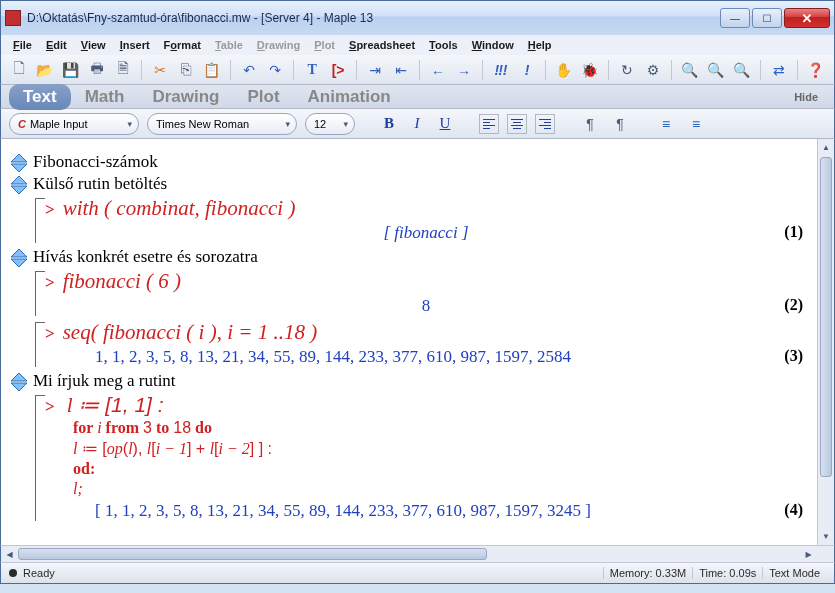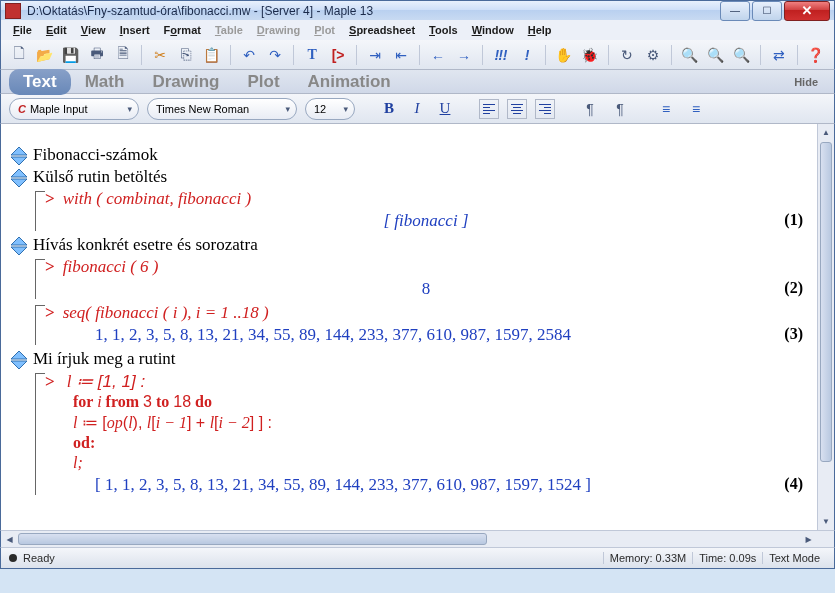--- a/index.html
+++ b/index.html
@@ -1,19 +1,19 @@
 <!DOCTYPE html>
 <html><head>
 <meta charset="utf-8">
 <style>
   * { margin: 0; padding: 0; box-sizing: border-box; }
   body { font-family: "Segoe UI", Tahoma, sans-serif; font-size: 11px; background: #d4e4f4; overflow: hidden; width: 835px; height: 593px; }
   
   
-  .titlebar { height: 20px; background: linear-gradient(to bottom, #e8f0fc 0%, #d0e0f8 45%, #b8d0f0 46%, #c8daf2 100%); display: flex; align-items: center; padding: 0 4px; border: 1px solid #4a6a9a; border-bottom: none; }
+  .titlebar { height: 35px; background: linear-gradient(to bottom, #e8f0fc 0%, #d0e0f8 45%, #b8d0f0 46%, #c8daf2 100%); display: flex; align-items: center; padding: 0 4px; border: 1px solid #4a6a9a; border-bottom: none; }
   .titlebar .icon { width: 16px; height: 16px; background: #c03030; margin-right: 6px; border: 1px solid #802020; }
   .titlebar .title { flex: 1; color: #1a2a4a; font-size: 12px; }
   .winbtns { display: flex; gap: 2px; }
   .winbtn { width: 30px; height: 20px; border: 1px solid #6a8ab8; border-radius: 3px; background: linear-gradient(to bottom, #e8f0fc, #c0d4ec); display: flex; align-items: center; justify-content: center; color: #2a3a5a; font-size: 10px; }
   .winbtn.close { width: 46px; background: linear-gradient(to bottom, #f08080, #d04040 45%, #c02020 46%, #d03030); border-color: #802020; color: #fff; font-weight: bold; font-size: 13px; }
   
   
   .menubar { height: 20px; background: #ecf0f8; display: flex; align-items: center; padding: 0 6px; gap: 2px; border-left: 1px solid #4a6a9a; border-right: 1px solid #4a6a9a; }
   .menuitem { padding: 2px 6px; color: #1a1a1a; font-weight: bold; }
   .menuitem u { text-decoration: underline; }
@@ -41,31 +41,31 @@
   .dropdown .c { color: #c02020; font-weight: bold; margin-right: 4px; font-style: italic; }
   .fmtbtn { width: 20px; height: 20px; display: flex; align-items: center; justify-content: center; font-family: "Times New Roman", serif; font-size: 15px; }
   .fmtbtn.b { font-weight: bold; color: #2040a0; }
   .fmtbtn.i { font-style: italic; color: #2040a0; }
   .fmtbtn.u { text-decoration: underline; color: #2040a0; }
   .alignbtn { width: 20px; height: 20px; border: 1px solid #b0b8c8; display: flex; flex-direction: column; justify-content: center; gap: 2px; padding: 3px; }
   .alignbtn span { height: 1px; background: #2040a0; display: block; }
   
   
   .docwrap { position: relative; background: #fff; border: 1px solid #4a6a9a; border-top: none; border-bottom: none; height: 406px; display: flex; }
-  .doc { flex: 1; padding: 20px 10px 4px 4px; font-family: "Times New Roman", serif; font-size: 16px; color: #000; overflow: hidden; position: relative; }
+  .doc { flex: 1; padding: 12px 10px 4px 4px; font-family: "Times New Roman", serif; font-size: 16px; color: #000; overflow: hidden; position: relative; }
   .section { display: flex; }
   .fold { width: 28px; display: flex; flex-direction: column; align-items: center; padding-top: 2px; }
   .foldicon { width: 18px; height: 10px; }
   .sectbody { flex: 1; }
   .heading { font-size: 17px; padding: 1px 0; }
   .exec { display: flex; }
   .bracket { width: 10px; border-left: 1.5px solid #666; border-top: 1.5px solid #666; margin: 3px 0 3px 2px; }
   .execbody { flex: 1; padding: 1px 0; }
   .prompt { color: #d02020; font-weight: bold; font-size: 17px; margin-right: 8px; font-family: "Times New Roman", serif; }
-  .input { color: #d02020; font-style: italic; font-family: "Times New Roman", serif; font-size: 17px; }
+  .input { color: #d02020; font-style: italic; font-family: "Times New Roman", serif; font-size: 21px; }
   .output { color: #2040c0; font-family: "Times New Roman", serif; font-size: 17px; text-align: center; padding: 2px 0; position: relative; }
   .output.left { text-align: left; padding-left: 50px; }
   .eqlabel { position: absolute; right: 4px; color: #000; font-weight: bold; font-size: 16px; }
   .outbracket { color: #2040c0; font-style: italic; }
   .codeblk { padding-left: 28px; }
   .codeblk .line { padding: 1px 0; }
   .kw { color: #d02020; font-weight: bold; font-style: normal; font-family: "Times New Roman", serif; }
   .vr { color: #d02020; font-style: italic; font-family: "Times New Roman", serif; }
   .op { color: #d02020; font-family: Liberation Sans, sans-serif; }
   
@@ -290,21 +290,21 @@
           <div class="execbody">
             <div><span class="prompt">&gt;</span>
               <span class="input"><span class="vr">l</span><span class="op"> ≔ [1, 1] :</span></span>
             </div>
             <div class="codeblk">
               <div class="line"><span class="kw">for </span><span class="vr">i</span><span class="kw"> from </span><span class="op">3</span><span class="kw"> to </span><span class="op">18</span><span class="kw"> do</span></div>
               <div class="line"><span class="vr"> l</span><span class="op"> ≔ [</span><span class="vr">op</span><span class="op">(</span><span class="vr">l</span><span class="op">), </span><span class="vr">l</span><span class="op">[</span><span class="vr">i − 1</span><span class="op">] + </span><span class="vr">l</span><span class="op">[</span><span class="vr">i − 2</span><span class="op">] ] :</span></div>
               <div class="line"><span class="kw">od:</span></div>
               <div class="line"><span class="vr">l;</span></div>
             </div>
-            <div class="output left"><span>[ 1, 1, 2, 3, 5, 8, 13, 21, 34, 55, 89, 144, 233, 377, 610, 987, 1597, 1524 ]</span><span class="eqlabel">(4)</span></div>
+            <div class="output left"><span>[ 1, 1, 2, 3, 5, 8, 13, 21, 34, 55, 89, 144, 233, 377, 610, 987, 1597, 3245 ]</span><span class="eqlabel">(4)</span></div>
           </div>
         </div>
       </div>
     </div>
 
   </div>
   <div class="vscroll">
     <div class="arr up">▲</div>
     <div class="thumb"></div>
     <div class="arr dn">▼</div>

